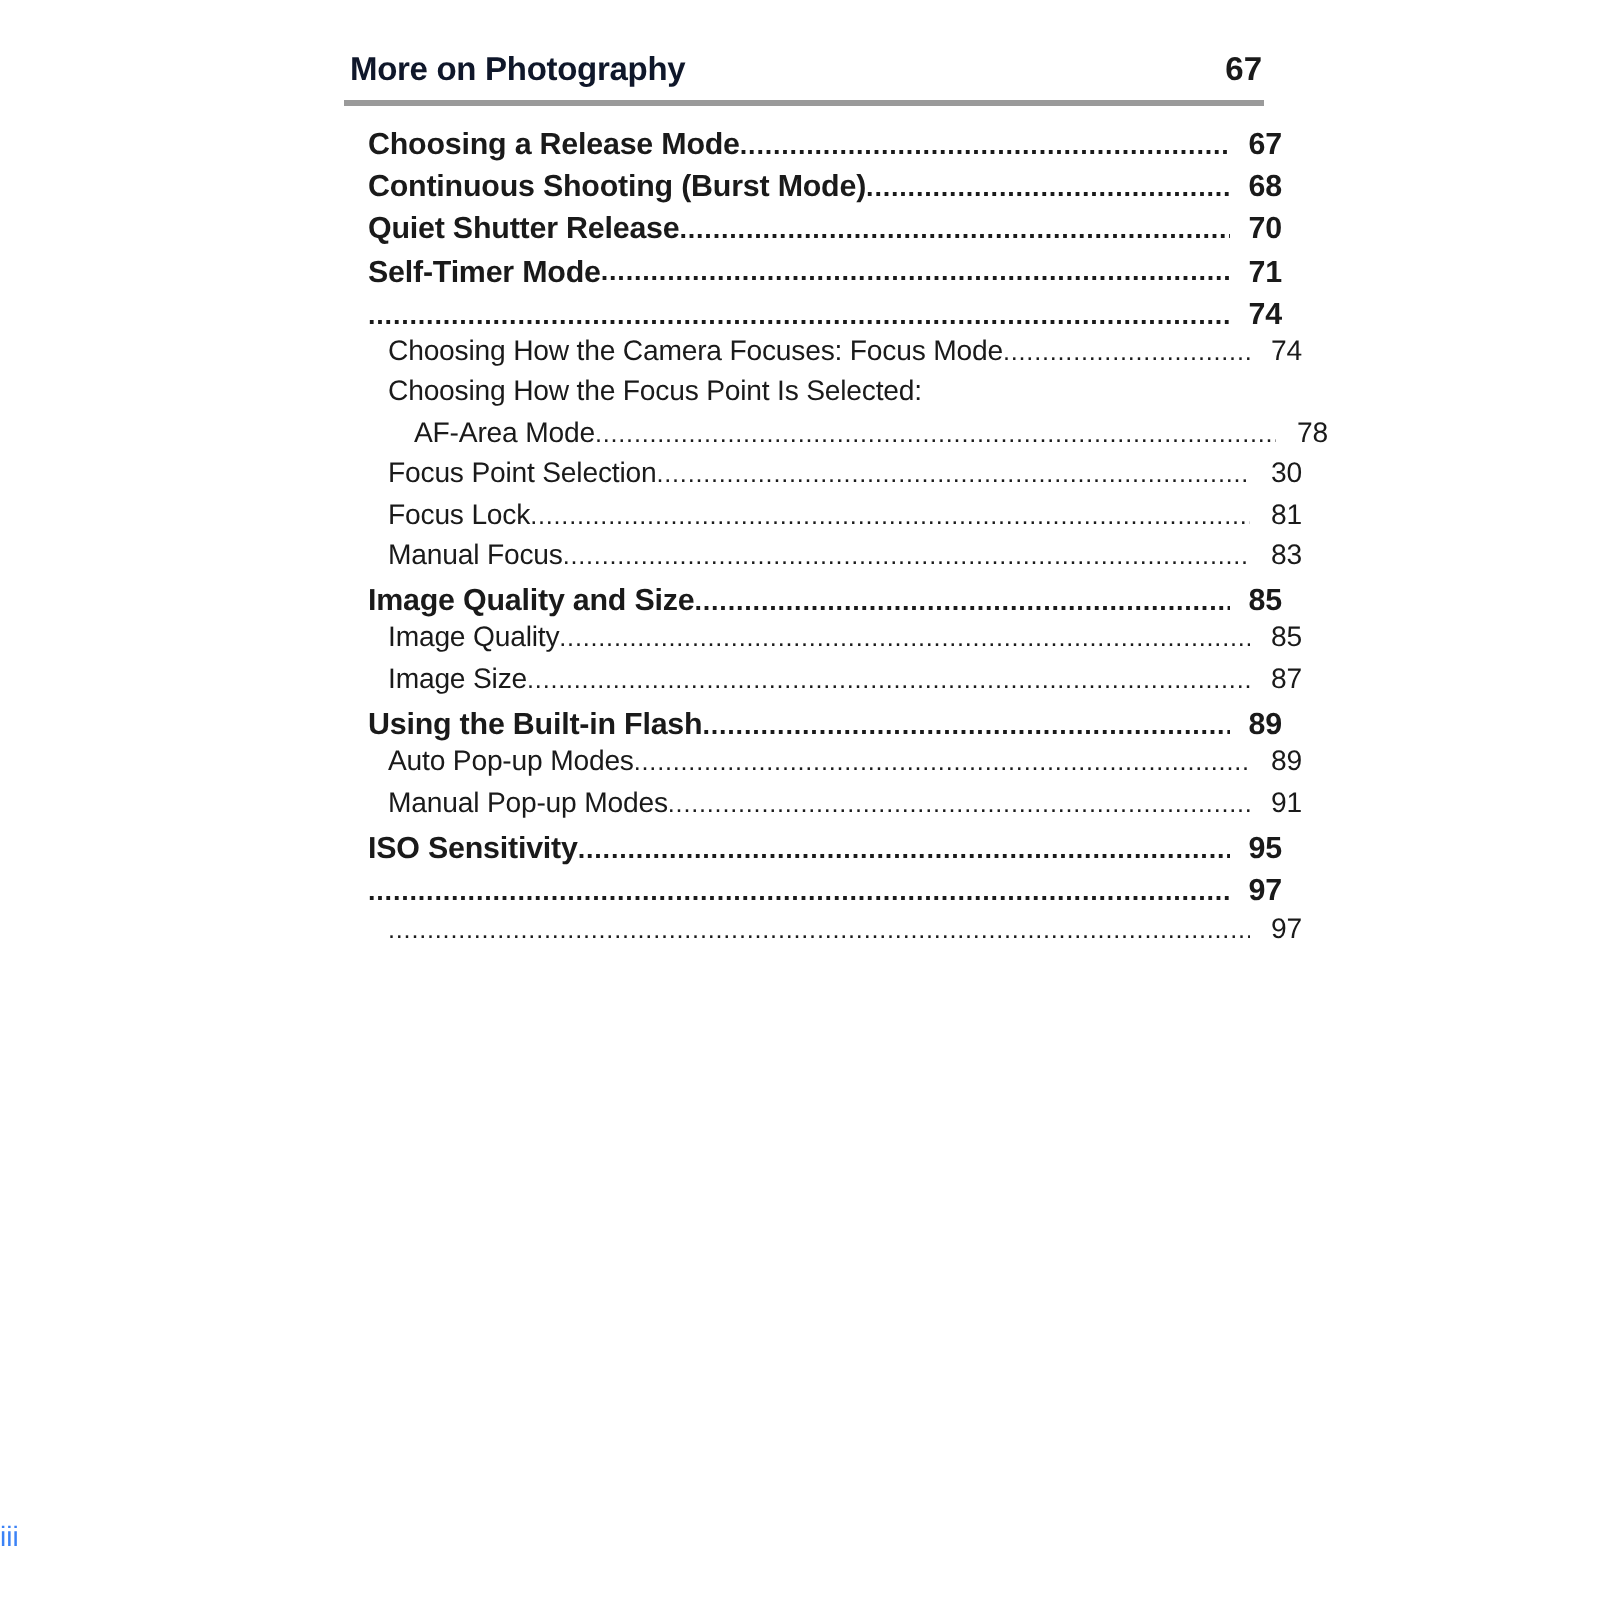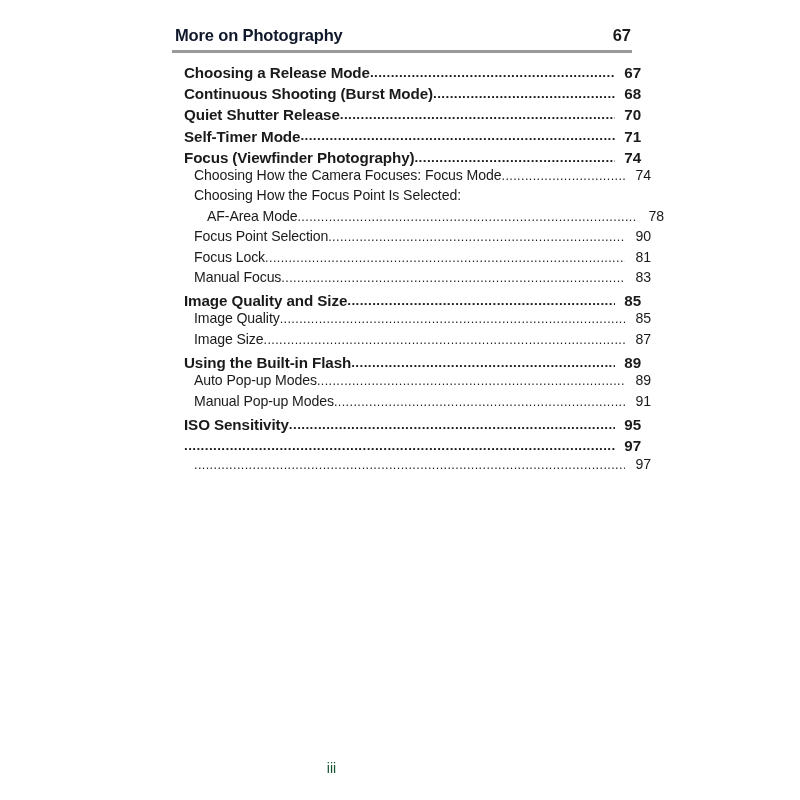--- a/index.html
+++ b/index.html
@@ -145,23 +145,23 @@
   
   .nodots .toc-dots,
   .nodots .toc-page { visibility: hidden; }
 
   
   #footer-folio {
     position: absolute;
     left: 0;
     top: 760px;
     width: 663px;
-    text-align: center;
+    text-align: left;
     font-size: 14px;
-    color: #14532d;
+    color: #3b82f6;
   }
 </style>
 </head>
 <body>
 
 <div id="page">
 
   <div id="header-block">
     <div id="header-row">
       <span id="header-title">More on Photography</span>
@@ -185,21 +185,20 @@
         <span class="toc-label">Quiet Shutter Release</span>
         <span class="toc-dots">...........................................................................................................................................</span>
         <span class="toc-page">70</span>
       </div>
       <div class="toc-row lvl1">
         <span class="toc-label">Self-Timer Mode </span>
         <span class="toc-dots">...........................................................................................................................................</span>
         <span class="toc-page">71</span>
       </div>
       <div class="toc-row lvl1">
-        <span class="toc-label">Focus (Viewfinder Photography) </span>
         <span class="toc-dots">...........................................................................................................................................</span>
         <span class="toc-page">74</span>
       </div>
       <div class="toc-row lvl2">
         <span class="toc-label">Choosing How the Camera Focuses: Focus Mode</span>
         <span class="toc-dots">...........................................................................................................................................</span>
         <span class="toc-page">74</span>
       </div>
       <div class="toc-row lvl2 nodots">
         <span class="toc-label">Choosing How the Focus Point Is Selected:</span>
@@ -207,21 +206,21 @@
         <span class="toc-page"></span>
       </div>
       <div class="toc-row lvl3">
         <span class="toc-label">AF-Area Mode</span>
         <span class="toc-dots">...........................................................................................................................................</span>
         <span class="toc-page">78</span>
       </div>
       <div class="toc-row lvl2">
         <span class="toc-label">Focus Point Selection</span>
         <span class="toc-dots">...........................................................................................................................................</span>
-        <span class="toc-page">90</span>
+        <span class="toc-page">30</span>
       </div>
       <div class="toc-row lvl2">
         <span class="toc-label">Focus Lock</span>
         <span class="toc-dots">...........................................................................................................................................</span>
         <span class="toc-page">81</span>
       </div>
       <div class="toc-row lvl2">
         <span class="toc-label">Manual Focus </span>
         <span class="toc-dots">...........................................................................................................................................</span>
         <span class="toc-page">83</span>

